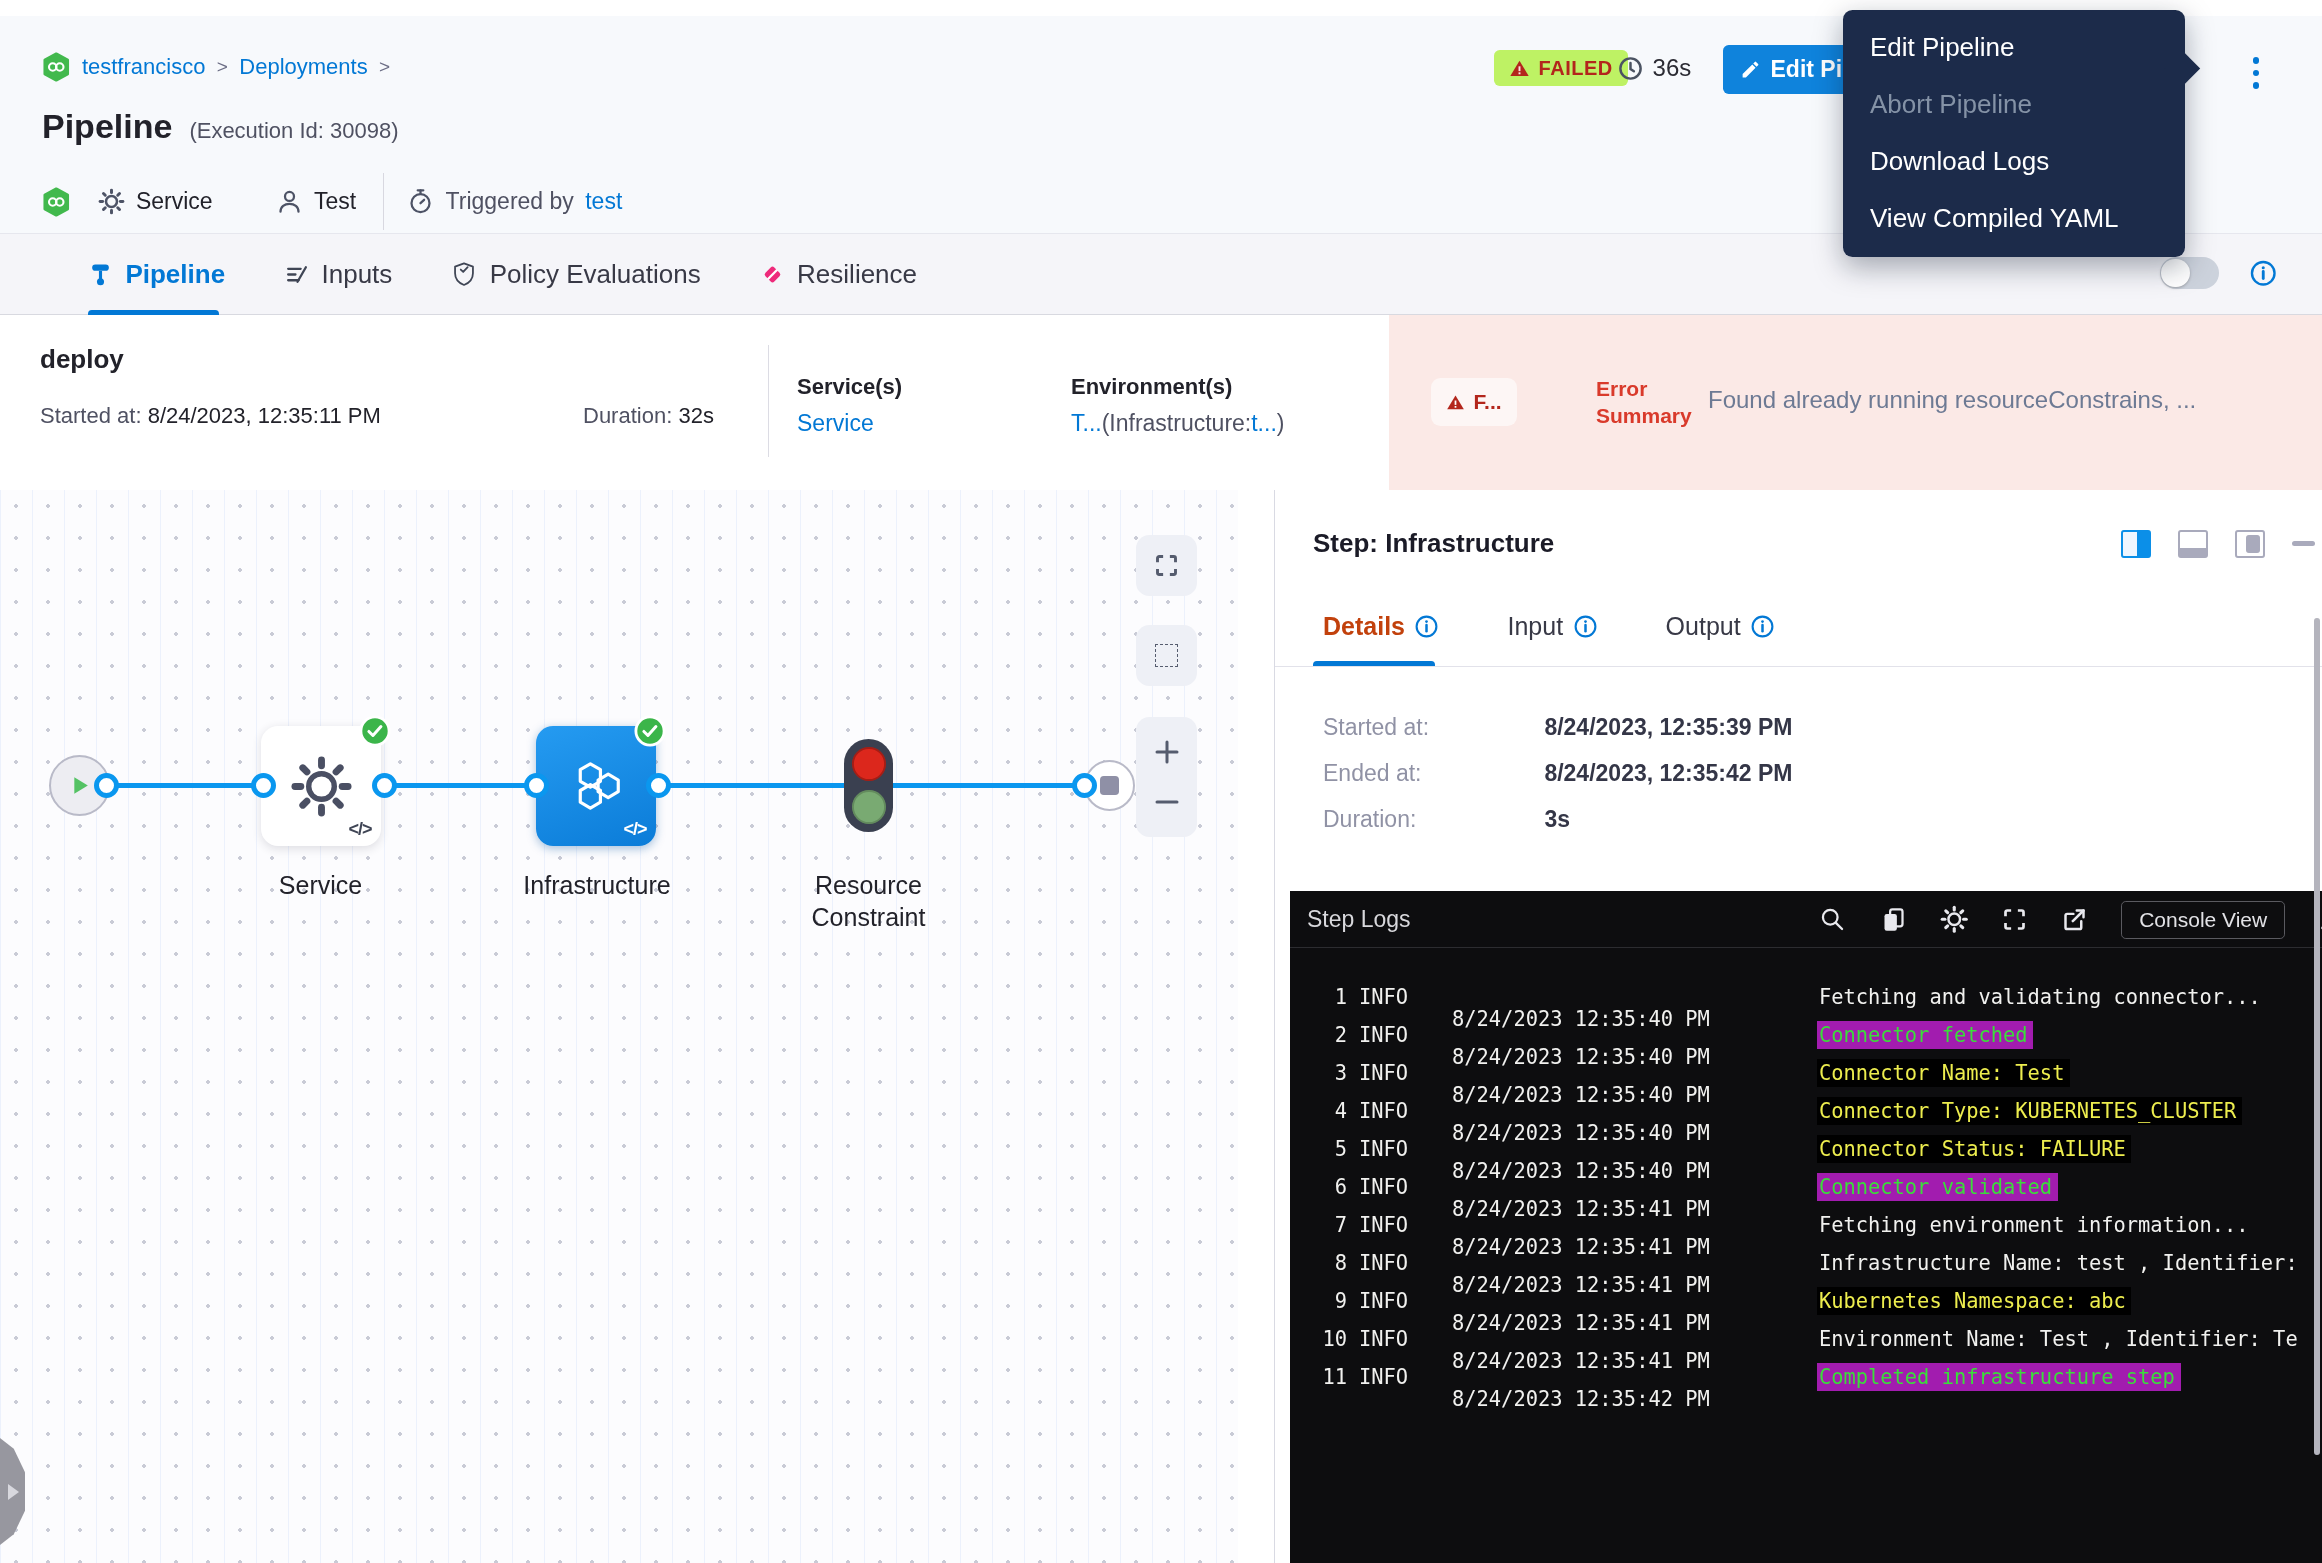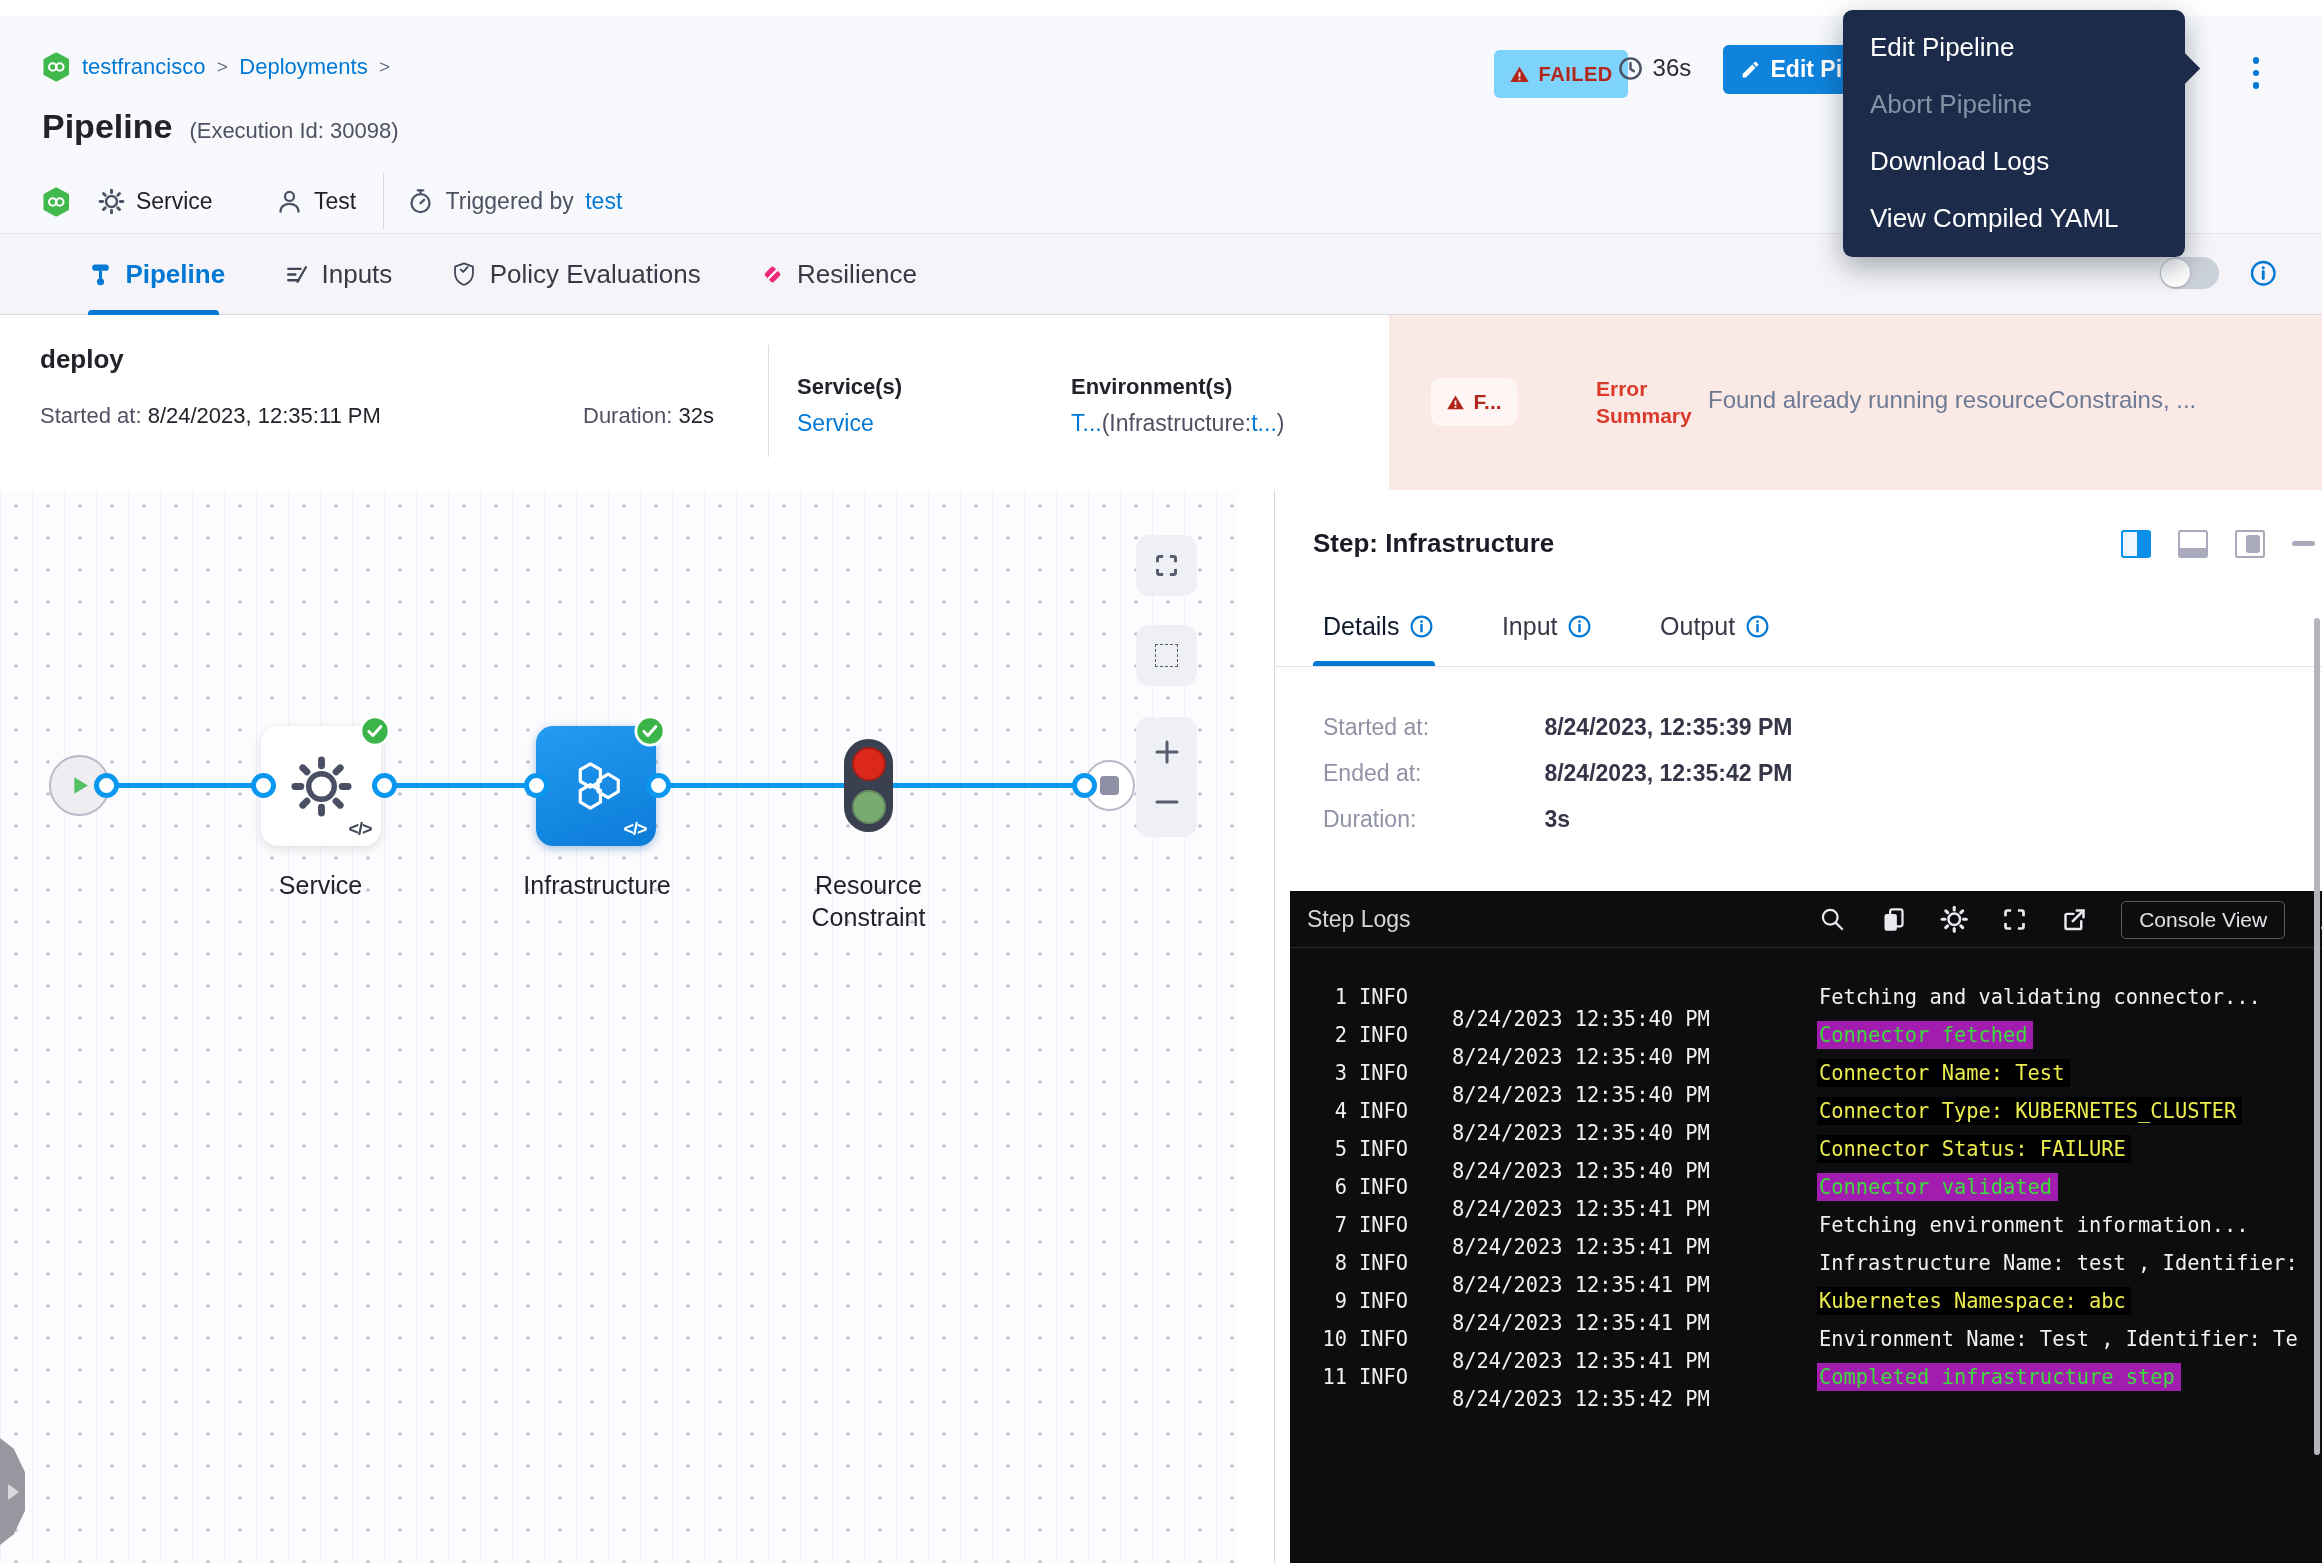--- a/index.html
+++ b/index.html
@@ -17,21 +17,21 @@
   .exec-id { font-size:22px; color:#4f5162; }
   .meta-row { position:absolute; left:42px; top:160px; height:51px; display:flex; align-items:center; }
   .meta-item { display:flex; align-items:center; gap:11.4px; font-size:23px; color:#22222a; }
   .meta-divider { width:1px; height:57px; background:#d8d8e0; margin:0 23px 0 27px; }
   .meta-gray { color:#4f5162; }
   .meta-link { color:#0278d5; }
 
   .hex-logo { width:28.5px; height:30px; display:inline-block; }
 
   
-  .failed-badge { position:absolute; left:1494px; top:34px; height:48px; padding:0 15px; background:#7dd3fc; border-radius:5.7px; display:flex; align-items:center; gap:8.6px; }
+  .failed-badge { position:absolute; left:1494px; top:34px; height:36px; padding:0 15px; background:#bef264; border-radius:5.7px; display:flex; align-items:center; gap:8.6px; }
   .failed-badge .txt { font-size:20px; font-weight:700; letter-spacing:0.5px; color:#b3261c; }
   .elapsed { position:absolute; left:1617px; top:38px; display:flex; align-items:center; gap:8.6px; font-size:24px; color:#2b2b33; }
   .edit-btn { position:absolute; left:1723px; top:28.5px; width:173px; height:49px; background:#0f83dc; border-radius:5.7px; display:flex; align-items:center; gap:9.5px; padding-left:17px; color:#fff; font-size:23px; font-weight:600; overflow:hidden; }
   .kebab { position:absolute; left:2237px; top:34px; width:38px; height:46px; display:flex; flex-direction:column; align-items:center; justify-content:center; gap:5.7px; cursor:pointer; }
   .kebab i { width:6.7px; height:6.7px; border-radius:50%; background:#0278d5; }
 
   
   .dropdown { position:absolute; left:1843px; top:9.5px; width:342px; background:#1c2b4a; border-radius:9.5px; box-shadow:0 9.5px 28.5px rgba(10,20,40,.35); z-index:50; padding:9.5px 0; }
   .dropdown .notch { position:absolute; right:-9.5px; top:46px; width:25px; height:25px; background:#1c2b4a; transform:rotate(45deg); }
   .menu-item { height:57px; display:flex; align-items:center; padding:0 27px; font-size:26px; color:#fff; cursor:pointer; position:relative; z-index:1; }
@@ -102,21 +102,21 @@
   .sp-title { position:absolute; left:38px; top:38px; font-size:26px; font-weight:700; color:#1b1b27; }
   .layout-icons { position:absolute; left:846px; top:40px; display:flex; align-items:center; gap:27px; }
   .li-box { width:30px; height:27.6px; border:2.9px solid #a9aabc; border-radius:2.9px; background:#fff; position:relative; cursor:pointer; }
   .li-box.active { border-color:#0b8fe8; background:#eef6ff; }
   .li-box.active::after { content:""; position:absolute; right:0; top:0; width:46%; height:100%; background:#0b8fe8; }
   .li-bottom::after { content:""; position:absolute; left:0; bottom:0; width:100%; height:34%; background:#a9aabc; }
   .li-float::after { content:""; position:absolute; right:2.9px; top:2.9px; width:55%; height:78%; background:#a9aabc; border-radius:2.9px; }
   .minimize { width:23px; height:4.8px; background:#a9aabc; border-radius:2.9px; cursor:pointer; }
   .sp-tabs { position:absolute; left:48px; top:122px; display:flex; gap:68px; }
   .sp-tab { display:flex; align-items:center; gap:9.5px; font-size:25px; color:#383946; cursor:pointer; }
-  .sp-tab.active { font-weight:400; color:#0f172a; }
+  .sp-tab.active { font-weight:700; color:#c2410c; }
   .sp-tab-line { position:absolute; left:38px; top:171px; width:122px; height:5.7px; background:#0278d5; border-radius:3.8px 3.8px 0 0; }
   .sp-border { position:absolute; left:0; top:176px; width:1084px; height:1px; background:#e2e2ea; }
   .detail-row { position:absolute; left:48px; font-size:23px; }
   .detail-row .dl { display:inline-block; width:215px; color:#9092a5; }
   .detail-row .dv { color:#343647; font-weight:600; }
 
   
   .console { position:absolute; left:15px; top:401px; width:1069px; height:672px; background:#0d0d0f; font-family:"DejaVu Sans Mono", monospace; }
   .console-head { position:absolute; left:0; top:0; width:100%; height:57px; border-bottom:1px solid #2c2c30; display:flex; align-items:center; }
   .console-title { margin-left:17px; font-size:23px; color:#d8d8dc; font-family:"Liberation Sans", sans-serif; }

